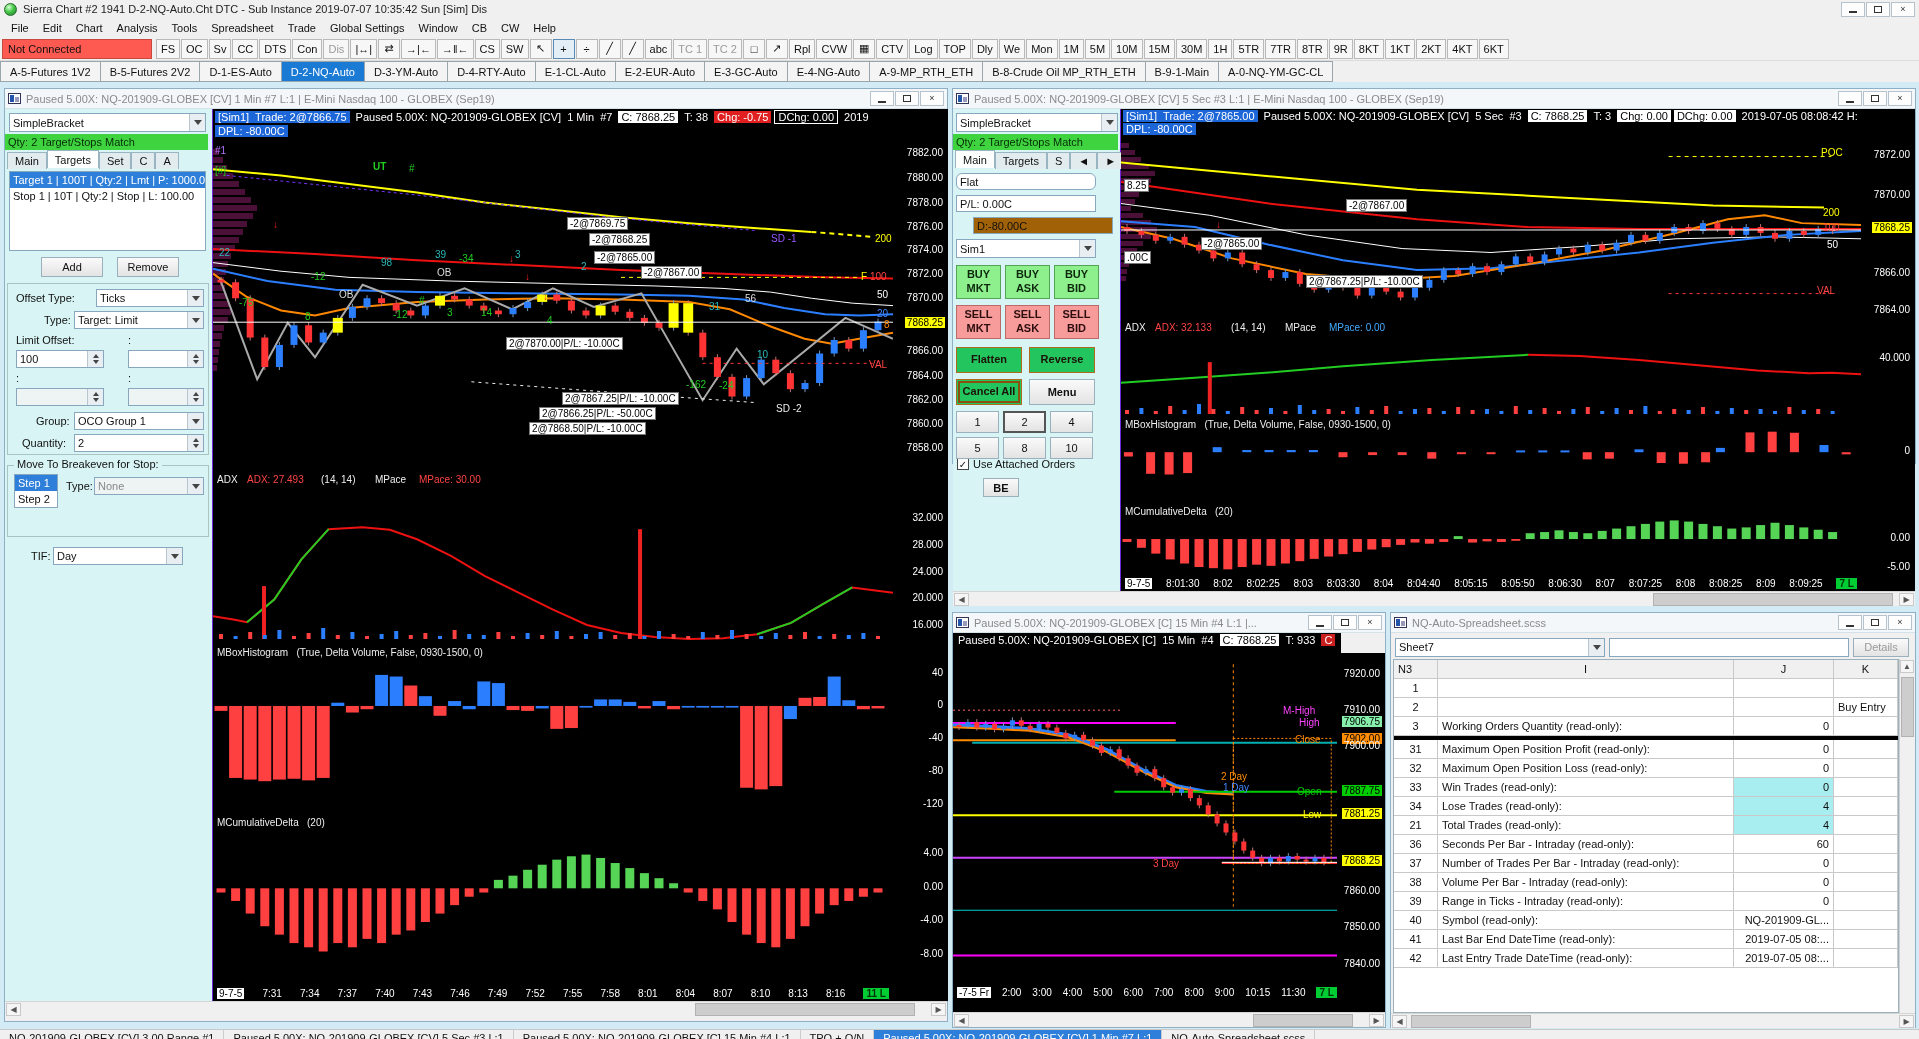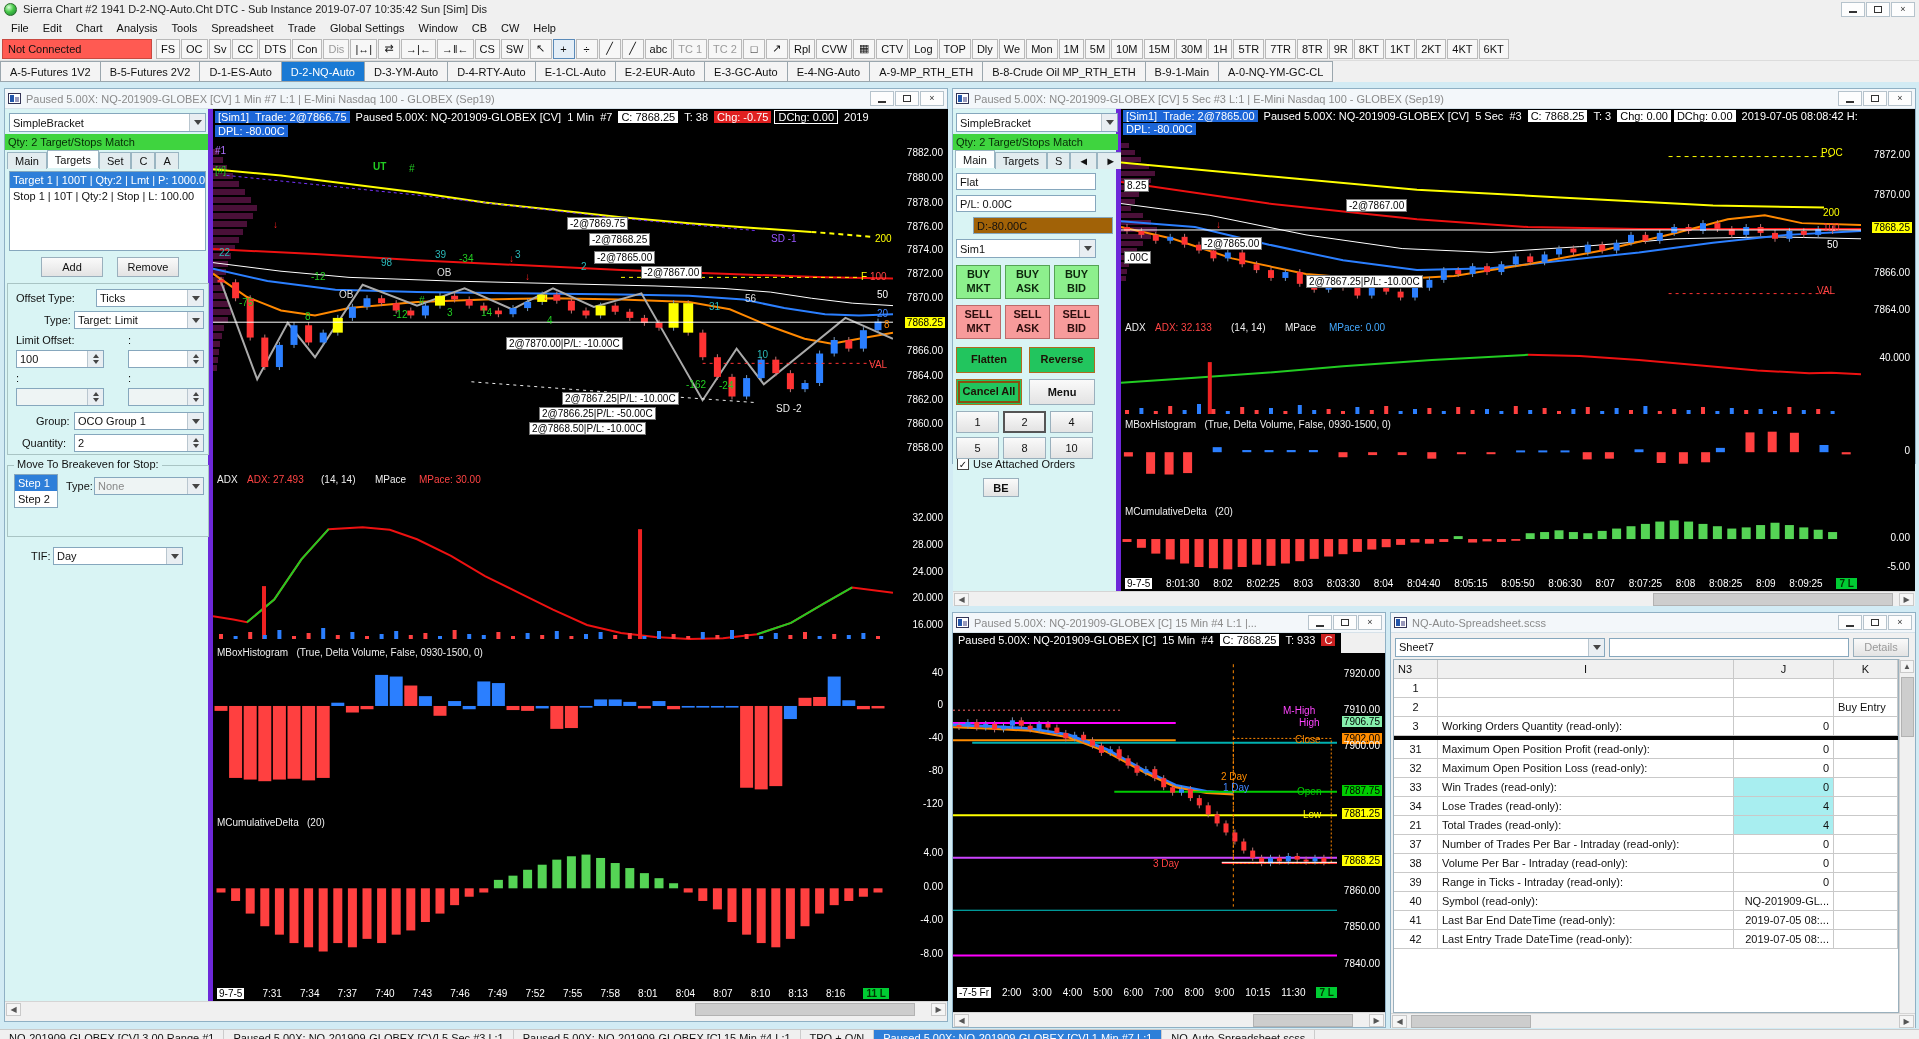--- a/index.html
+++ b/index.html
@@ -52,21 +52,21 @@
   .pscale div { position:absolute; right:3px; font-size:10px; color:#fff; white-space:nowrap; padding:0 2px; }
   .taxis { position:absolute; background:#000; color:#fff; font-size:10px; display:flex;
     align-items:center; justify-content:space-between; padding:0 4px; }
   .taxis .first { background:#fff; color:#000; padding:0 2px; }
   .taxis .endchip { background:#00cc33; color:#003300; font-weight:bold; padding:0 3px; }
   .hscroll { position:absolute; background:#f0f0f0; border-top:1px solid #d5d5d5; }
   .sarrow { position:absolute; top:1px; width:15px; height:13px; background:#f5f5f5; border:1px solid #c9c9c9;
     color:#555; font-size:8px; display:flex; align-items:center; justify-content:center; }
   .sthumb { position:absolute; top:1px; height:13px; background:#cdcdcd; border:1px solid #b2b2b2; }
   
-  .tpanel { position:absolute; background:#d9f4f4; border-right:5px solid #6d28d9; }
+  .tpanel { position:absolute; background:#d9f4f4; border-right:1px solid #6d28d9; }
   .lab { position:absolute; color:#111; white-space:nowrap; }
   .combo, .field, .spin { position:absolute; background:#fff; border:1px solid #86a7bd; height:19px;
     display:flex; align-items:center; padding-left:3px; color:#111; overflow:hidden; }
   .combo .arr, .spin .ud { margin-left:auto; align-self:stretch; width:16px; background:#e9eef2;
     border-left:1px solid #b9c6cf; display:flex; flex-direction:column; align-items:center; justify-content:center; gap:2px; }
   .tri-d { width:0; height:0; border-left:4px solid transparent; border-right:4px solid transparent; border-top:5px solid #444; }
   .tri-u-s { width:0; height:0; border-left:3px solid transparent; border-right:3px solid transparent; border-bottom:4px solid #444; }
   .tri-d-s { width:0; height:0; border-left:3px solid transparent; border-right:3px solid transparent; border-top:4px solid #444; }
   .qtybar { position:absolute; background:#3fd43f; color:#063; color:#072c07; display:flex; align-items:center; padding-left:3px; }
   .ptabs { position:absolute; display:flex; align-items:flex-end; }
@@ -751,21 +751,21 @@
         </span>
     </div>
     <div class="qtybar" style="left:0;top:25px;width:165px;height:16px;">Qty: 2 Target/Stops Match</div>
     <div class="ptabs" style="left:2px;top:42px;" id="p2tabs">
         <span class="ptab on">Main</span>
         <span class="ptab">Targets</span>
         <span class="ptab">S</span>
         <span class="ptab">◄</span>
         <span class="ptab">►</span>
       </div>
-    <div class="field" style="left:3px;top:64px;width:140px;height:17px;">Flat</div>
+    <div class="field" style="left:3px;top:64px;width:140px;height:17px;border-radius:6px;">Flat</div>
     <div class="field" style="left:3px;top:86px;width:140px;height:17px;">P/L: 0.00C</div>
     <div class="field" style="left:20px;top:108px;width:140px;height:17px;background:#a16207;">D:-80.00C</div>
     <div class="combo" style="left:3px;top:130px;width:140px;">
       <span>Sim1</span>
         <span class="arr">
           <span class="tri-d"></span>
         </span>
     </div>
     <div id="buyrow"></div>
       <div id="sellrow"></div>
@@ -1391,20 +1391,26 @@
         <div class="scell cyan" style="width: 100px; text-align: right;">4</div>
         <div class="scell " style="width: 64px; text-align: left;"></div>
       </div>
       <div class="srow">
         <div class="scell " style="width: 44px; text-align: center;">21</div>
         <div class="scell " style="width: 296px; text-align: left;">Total Trades (read-only):</div>
         <div class="scell cyan" style="width: 100px; text-align: right;">4</div>
         <div class="scell " style="width: 64px; text-align: left;"></div>
       </div>
       <div class="srow">
+        <div class="scell " style="width: 44px; text-align: center;">36</div>
+        <div class="scell " style="width: 296px; text-align: left;">Seconds Per Bar - Intraday (read-only):</div>
+        <div class="scell " style="width: 100px; text-align: right;">60</div>
+        <div class="scell " style="width: 64px; text-align: left;"></div>
+      </div>
+      <div class="srow">
         <div class="scell " style="width: 44px; text-align: center;">37</div>
         <div class="scell " style="width: 296px; text-align: left;">Number of Trades Per Bar - Intraday (read-only):</div>
         <div class="scell " style="width: 100px; text-align: right;">0</div>
         <div class="scell " style="width: 64px; text-align: left;"></div>
       </div>
       <div class="srow">
         <div class="scell " style="width: 44px; text-align: center;">38</div>
         <div class="scell " style="width: 296px; text-align: left;">Volume Per Bar - Intraday (read-only):</div>
         <div class="scell " style="width: 100px; text-align: right;">0</div>
         <div class="scell " style="width: 64px; text-align: left;"></div>

